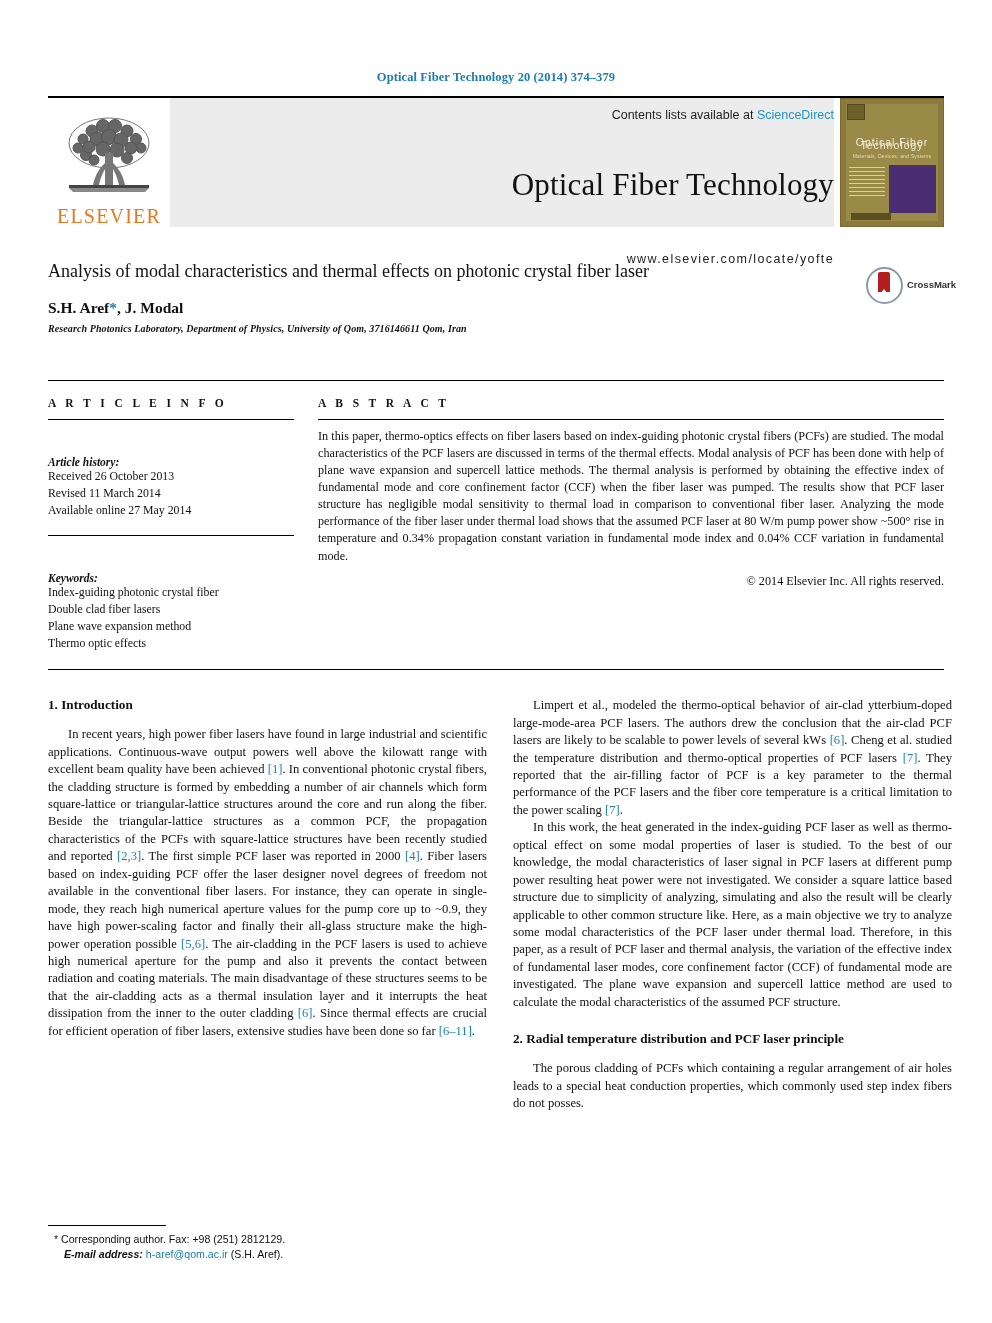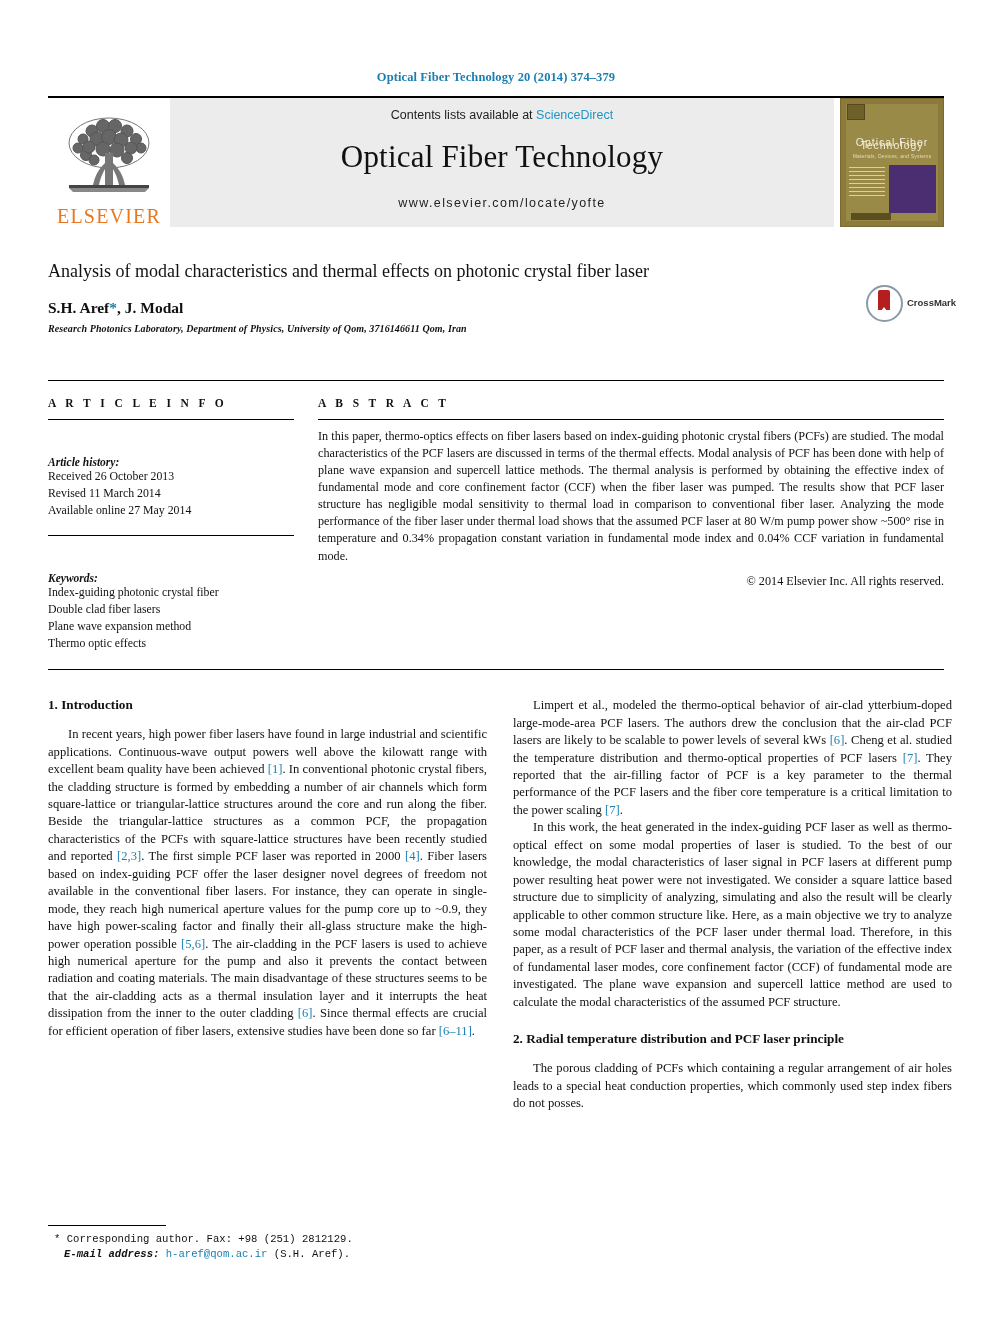--- a/index.html
+++ b/index.html
@@ -59,25 +59,26 @@
     font-size: 20px;
     letter-spacing: 1.2px;
     margin-top: 1px;
     line-height: 1;
   }
   .journal-band {
     flex: 1 1 auto;
     background: #ececec;
     display: flex;
     flex-direction: column;
-    align-items: center;
+    align-items: flex-end;
     justify-content: flex-start;
     padding: 10px 0 6px 0;
     box-sizing: border-box;
     position: relative;
+    gap: 28px;
   }
   .contents-line {
     font-family: "Liberation Sans", sans-serif;
     font-size: 12.5px;
     color: #222;
   }
   .contents-line .sd {
     color: #2196c4;
   }
   .journal-title {
@@ -195,21 +196,21 @@
     font-family: "Liberation Serif", serif;
     font-style: italic;
     font-weight: bold;
     font-size: 10px;
     color: #111;
     letter-spacing: .1px;
   }
   .crossmark {
     position: absolute;
     right: 0;
-    top: 20px;
+    top: 2px;
     width: 78px;
     height: 44px;
     display: flex;
     align-items: center;
     gap: 4px;
   }
   .crossmark-badge {
     width: 33px; height: 33px;
     border-radius: 50%;
     background: #ffffff;
@@ -340,21 +341,21 @@
     left: 0;
     bottom: 0;
     width: 439px;
   }
   .fn-rule {
     border-top: 1px solid #000;
     width: 118px;
     margin-bottom: 6px;
   }
   .fn-line {
-    font-family: Liberation Mono, monospace;
+    font-family: Liberation Sans, sans-serif;
     font-size: 10.6px;
     line-height: 1.45;
     color: #111;
     padding-left: 10px;
     text-indent: -4px;
   }
   .fn-line .ital { font-style: italic; font-weight: bold; }
   .fn-link { color: #1a7fb0; }
   .doi-block { margin-top: 14px; }
   .doi-line {

